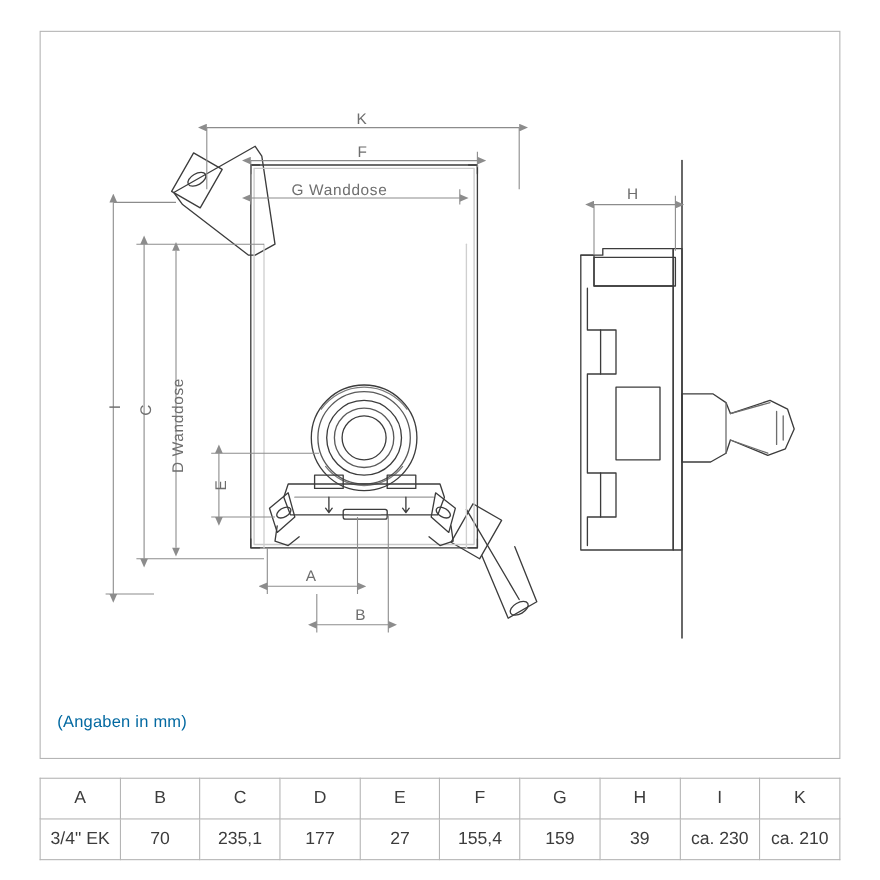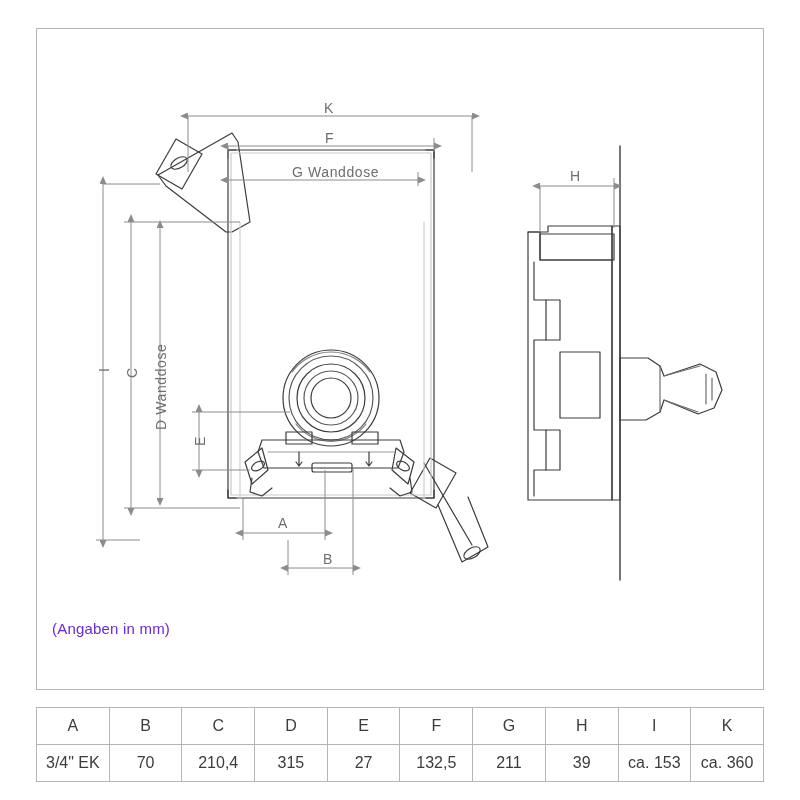--- a/index.html
+++ b/index.html
@@ -34,23 +34,23 @@
     position: absolute;
     left: 0;
     top: 0;
     width: 800px;
     height: 800px;
     pointer-events: none;
   }
   .unit-note {
     position: absolute;
     left: 52px;
-    top: 620px;
+    top: 648px;
     font-size: 15px;
-    color: #6d28d9;
+    color: #0369a1;
     letter-spacing: 0.2px;
   }
   
   .dim-label {
     position: absolute;
     font-size: 14px;
     color: #6e6e6e;
     letter-spacing: 0.6px;
     white-space: nowrap;
   }
@@ -196,21 +196,21 @@
       <line x1="353" y1="468" x2="353" y2="575"></line>
 
       <line x1="540" y1="186" x2="614" y2="186" marker-start="url(#arrL)" marker-end="url(#arrR)"></line>
       <line x1="540" y1="186" x2="540" y2="232"></line>
       <line x1="614" y1="178" x2="614" y2="228"></line>
     </g>
   </svg>
 
   <div class="dim-label" style="left:324px; top:100px;">K</div>
   <div class="dim-label" style="left:325px; top:130px;">F</div>
-  <div class="dim-label" style="left:292px; top:164px;">G Wanddose</div>
+  <div class="dim-label" style="left:265px; top:164px;">G Wanddose</div>
   <div class="dim-label vert" style="left:96px; top:372px;">I</div>
   <div class="dim-label vert" style="left:124px; top:378px;">C</div>
   <div class="dim-label vert" style="left:153px; top:430px;">D Wanddose</div>
   <div class="dim-label vert" style="left:192px; top:446px;">E</div>
   <div class="dim-label" style="left:278px; top:515px;">A</div>
   <div class="dim-label" style="left:323px; top:551px;">B</div>
   <div class="dim-label" style="left:570px; top:168px;">H</div>
 
   <div class="unit-note">(Angaben in mm)</div>
 
@@ -224,25 +224,25 @@
         <td>E</td>
         <td>F</td>
         <td>G</td>
         <td>H</td>
         <td>I</td>
         <td>K</td>
       </tr>
       <tr>
         <td>3/4" EK</td>
         <td>70</td>
-        <td>210,4</td>
-        <td>315</td>
+        <td>235,1</td>
+        <td>177</td>
         <td>27</td>
-        <td>132,5</td>
-        <td>211</td>
+        <td>155,4</td>
+        <td>159</td>
         <td>39</td>
-        <td>ca. 153</td>
-        <td>ca. 360</td>
+        <td>ca. 230</td>
+        <td>ca. 210</td>
       </tr>
     </tbody>
   </table>
 
 </div>
 
 </body></html>

